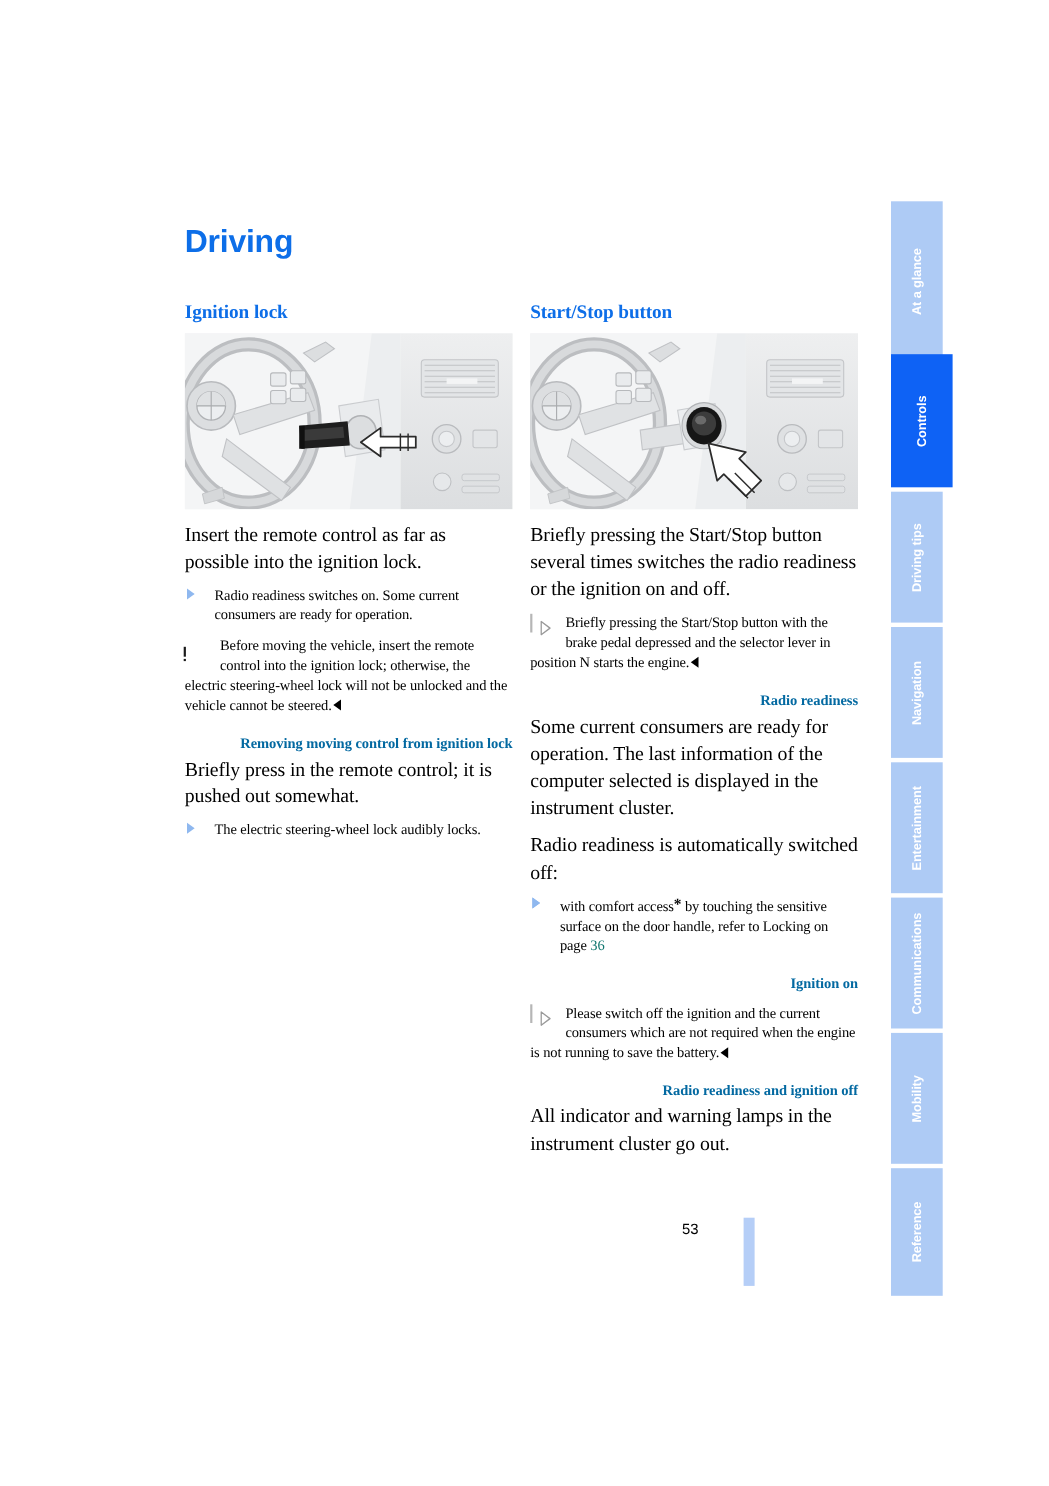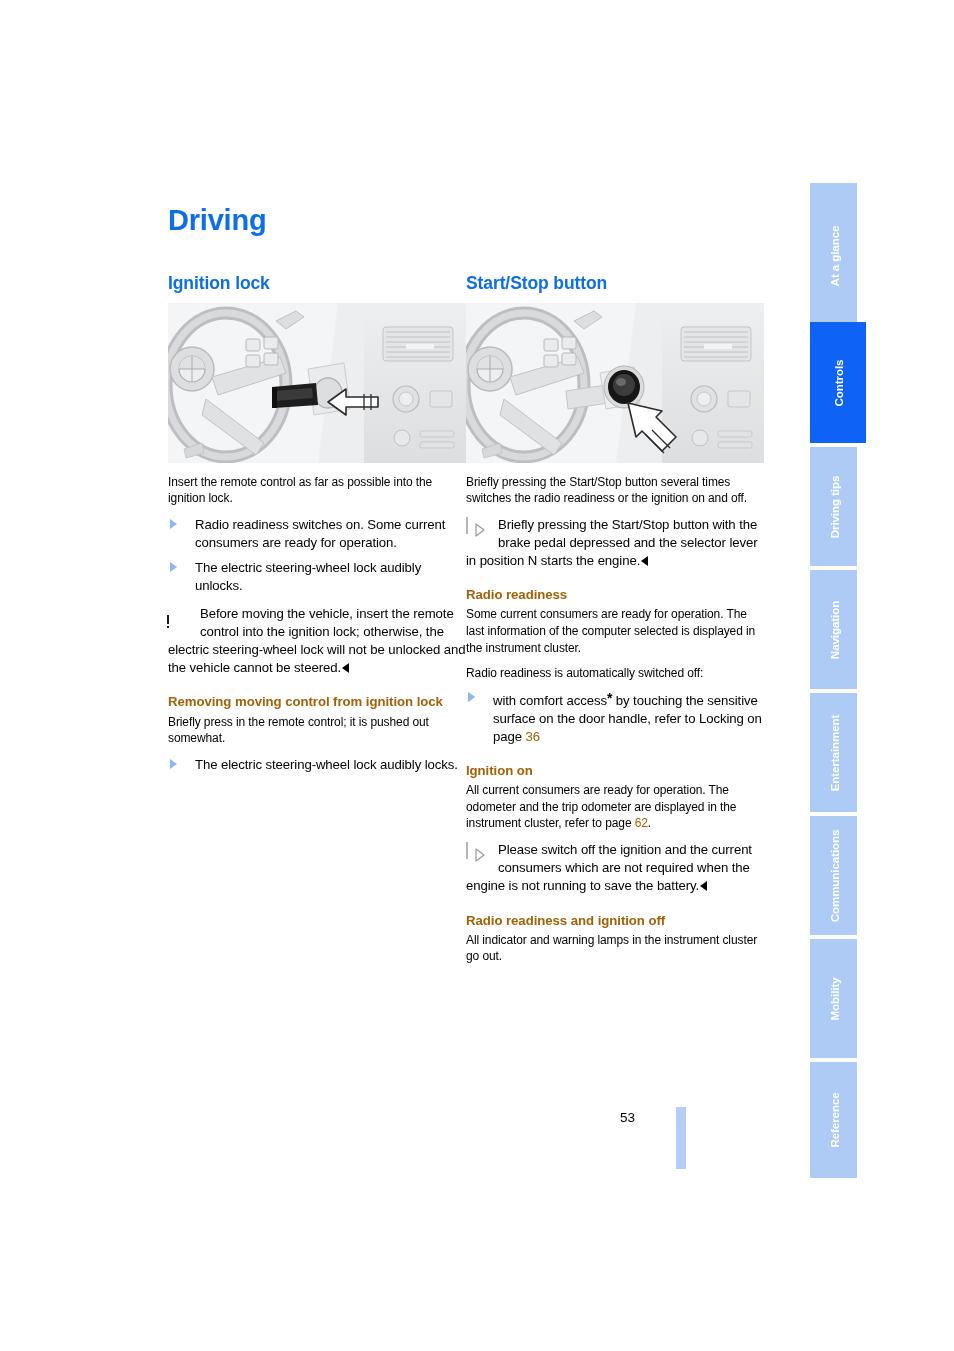--- a/index.html
+++ b/index.html
@@ -37,47 +37,50 @@
     font-size: 29px;
     font-weight: bold;
     color: #0d6ee8;
     letter-spacing: -0.2px;
     margin: 0 0 38px 0;
     line-height: 1.05;
   }
 
   .columns {
     display: flex;
+    gap: 16px;
     align-items: flex-start;
+    font-family: Liberation Serif, serif;
   }
   .col {
     width: 298px;
     flex: 0 0 298px;
   }
 
   h2.sec-title {
     font-size: 17.5px;
     font-weight: bold;
     color: #0d6ee8;
     margin: 0 0 9px 0;
     line-height: 1.15;
     letter-spacing: -0.1px;
   }
 
   h3.sub-title {
     font-size: 13.2px;
     font-weight: bold;
-    color: #a16207;
+    color: #0369a1;
     margin: 17px 0 3px 0;
     line-height: 1.22;
     letter-spacing: -0.05px;
+    text-align: right;
   }
 
   p.body {
-    font-size: 12px;
+    font-size: 18px;
     line-height: 1.38;
     margin: 0 0 9px 0;
     color: #000;
     letter-spacing: -0.1px;
   }
   p.body.tight { margin-bottom: 7px; }
 
   
   ul.bullets {
     list-style: none;
@@ -155,21 +158,21 @@
     border: 1px solid #b6b6b6;
     box-sizing: border-box;
     position: relative;
   }
   .note-icon .tri-out {
     position: absolute;
     left: 8px; top: 5px;
   }
 
   .ref-link {
-    color: #a16207;
+    color: #0f766e;
   }
   .end-mark {
     display: inline-block;
     width: 0; height: 0;
     border-right: 7px solid #000;
     border-top: 5px solid transparent;
     border-bottom: 5px solid transparent;
     vertical-align: -1px;
     margin-left: 1px;
   }
@@ -328,24 +331,20 @@
           </svg>
 
         </div>
 
         <p class="body">Insert the remote control as far as possible into the ignition lock.</p>
 
         <ul class="bullets">
           <li>
             <span class="bullet-tri"></span>
             <span>Radio readiness switches on. Some current consumers are ready for operation.</span>
-          </li>
-          <li>
-            <span class="bullet-tri"></span>
-            <span>The electric steering-wheel lock audibly unlocks.</span>
           </li>
         </ul>
 
         <div class="noteblock">
           <span class="icon">
             <span class="warn-icon">
               <span class="tri"></span>
               <span class="bang"></span>
               <span class="dot"></span>
             </span>
@@ -449,21 +448,20 @@
           <li>
             <span class="bullet-tri"></span>
           </li>
           <li>
             <span class="bullet-tri"></span>
             <span>with comfort access</span><span class="star">*</span><span> by touching the sensitive surface on the door handle, refer to Locking on page </span><span class="ref-link">36</span>
           </li>
         </ul>
 
         <h3 class="sub-title">Ignition on</h3>
-        <p class="body"><span>All current consumers are ready for operation. The odometer and the trip odometer are displayed in the instrument cluster, refer to page </span><span class="ref-link">62</span><span>.</span></p>
 
         <div class="noteblock">
           <span class="icon">
             <span class="note-icon">
               <svg class="tri-out" width="10" height="14" viewBox="0 0 10 14" xmlns="http://www.w3.org/2000/svg">
                 <path d="M1 1 L9 7 L1 13 Z" fill="none" stroke="#9a9a9a" stroke-width="1.2" stroke-linejoin="round"></path>
               </svg>
             </span>
           </span>
           <span>Please switch off the ignition and the current consumers which are not required when the engine is not running to save the battery.</span><span class="end-mark"></span>

